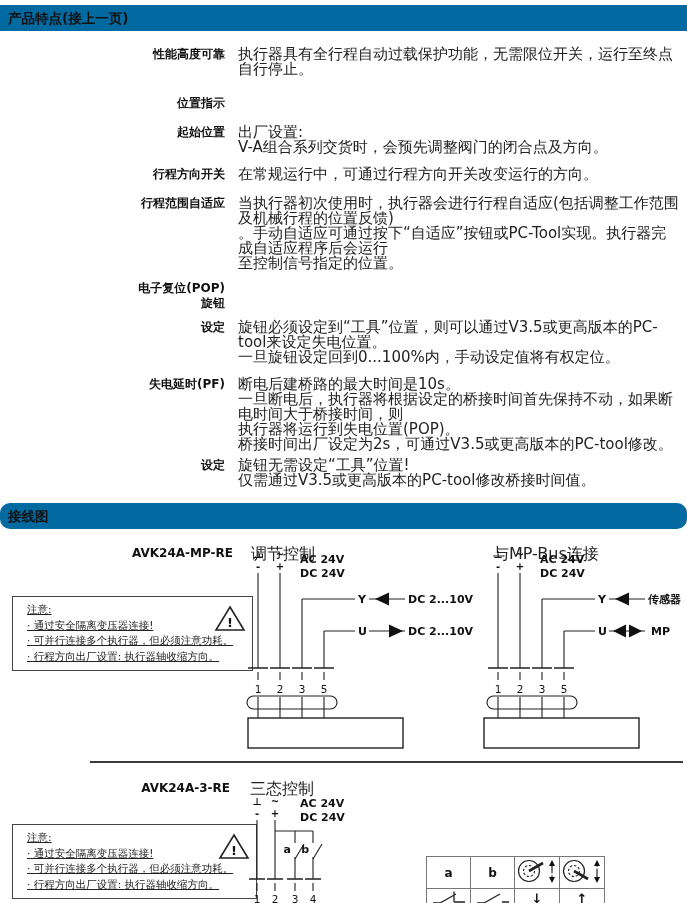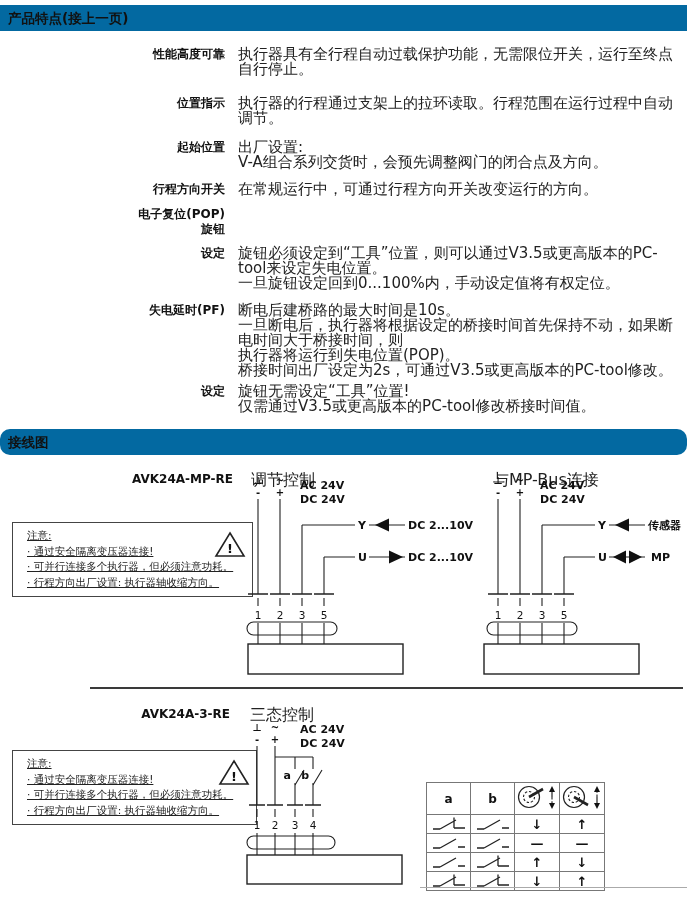--- a/index.html
+++ b/index.html
@@ -65,30 +65,35 @@
 
   <div class="secbar bar1">产品特点(接上一页)</div>
 
   <div class="features">
     <div class="frow" style="margin-top:0">
       <div class="flabel">性能高度可靠</div>
       <div class="ftext">执行器具有全行程自动过载保护功能，无需限位开关，运行至终点自行停止。</div>
     </div>
     <div class="frow" style="margin-top:19px">
       <div class="flabel">位置指示</div>
-      <div class="ftext">执行器的行程通过支架上的拉环读取。行程范围在运行过程中自动调节。</div>
     </div>
     <div class="frow" style="margin-top:14px">
       <div class="flabel">起始位置</div>
       <div class="ftext">出厂设置:
 V-A组合系列交货时，会预先调整阀门的闭合点及方向。</div>
     </div>
     <div class="frow" style="margin-top:12px">
       <div class="flabel">行程方向开关</div>
       <div class="ftext">在常规运行中，可通过行程方向开关改变运行的方向。</div>
+    </div>
+    <div class="frow" style="margin-top:14px">
+      <div class="flabel">行程范围自适应</div>
+      <div class="ftext">当执行器初次使用时，执行器会进行行程自适应(包括调整工作范围及机械行程的位置反馈)
+。手动自适应可通过按下“自适应”按钮或PC-Tool实现。执行器完成自适应程序后会运行
+至控制信号指定的位置。</div>
     </div>
     <div class="frow" style="margin-top:10px">
       <div class="flabel">电子复位(POP)
 旋钮</div>
     </div>
     <div class="frow" style="margin-top:9px">
       <div class="flabel">设定</div>
       <div class="ftext">旋钮必须设定到“工具”位置，则可以通过V3.5或更高版本的PC-tool来设定失电位置。
 一旦旋钮设定回到0...100%内，手动设定值将有权定位。</div>
     </div>

